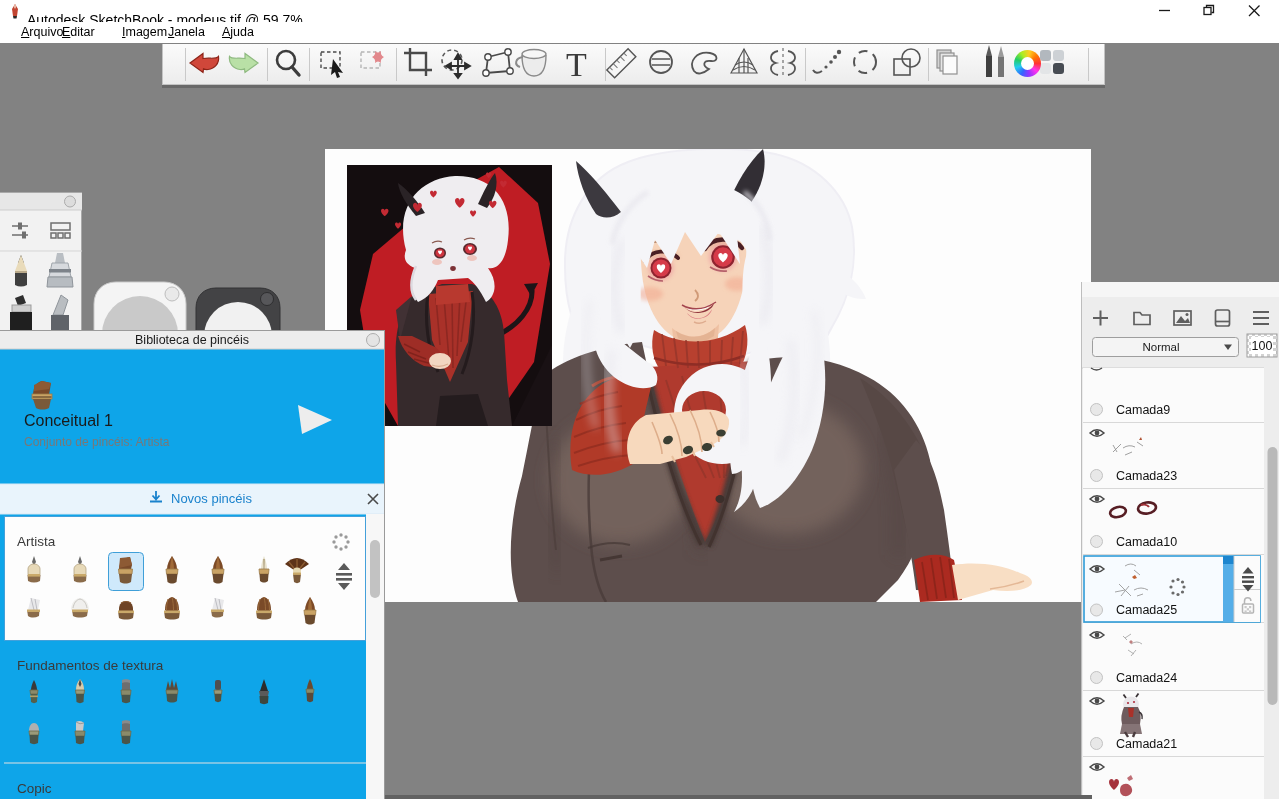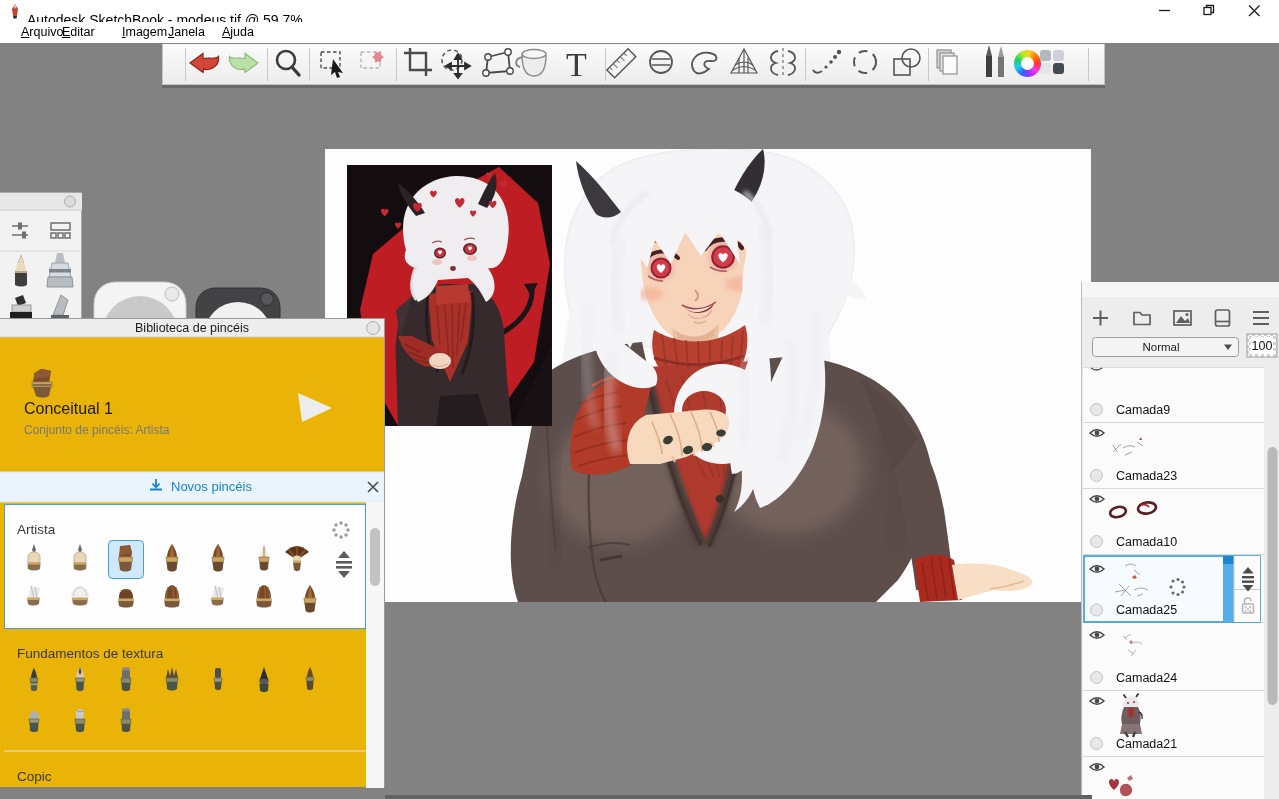--- a/index.html
+++ b/index.html
@@ -5,21 +5,21 @@
 body{font-family:"Liberation Sans",sans-serif;background:#828282;position:relative}
 .abs{position:absolute}
 #titlebar{left:0;top:0;width:1279px;height:22px;background:#fff;color:#000}
 #titlebar .t{position:absolute;left:27px;top:12px;font-size:14px}
 #menubar{left:0;top:22px;width:1279px;height:21px;background:#fff;font-size:12.5px;color:#000}
 #menubar span{position:absolute;top:3px}
 #toolbar{left:162px;top:44px;width:943px;height:41px;background:linear-gradient(#fbfbfb,#ececec);border:1px solid #c3c3c3;border-top:none}
 #toolshadow{left:162px;top:85px;width:943px;height:3px;background:rgba(60,60,60,.35)}
 #canvas{left:325px;top:149px;width:766px;height:453px;background:#fdfdfd}
 #toolbox{left:0;top:192px;width:82px;height:140px;background:#f2f2f2;border:1px solid #a9a9a9;border-left:none}
-#brushdialog{left:0;top:318px;width:385px;height:469px;background:#eab308;border:1px solid #9a9a9a;border-left:none;border-bottom:none}
+#brushdialog{left:0;top:330px;width:385px;height:469px;background:#0ea5e9;border:1px solid #9a9a9a;border-left:none;border-bottom:none}
 #layers{left:1081px;top:282px;width:196px;height:517px;background:#ededed;border-left:1px solid #bdbdbd}
 #bottomstrip{left:385px;top:795px;width:707px;height:4px;background:#626262}
 .sep{position:absolute;top:4px;height:33px;width:1px;background:#c9c9c9}
 </style></head>
 <body>
 <div class="abs" id="titlebar">
  <svg class="abs" style="left:7px;top:3px" width="16" height="16" viewBox="0 0 16 16">
       <path d="M8,1 L11,6 L10,13 L6,13 L5,6 Z" fill="#c24532"></path>
       <path d="M8,1 L9.5,3.5 L8,6 L6.5,3.5 Z" fill="#e8b9a8"></path>
       <path d="M6,13 L10,13 L9.5,15.5 L6.5,15.5 Z" fill="#2b2b2b"></path>

